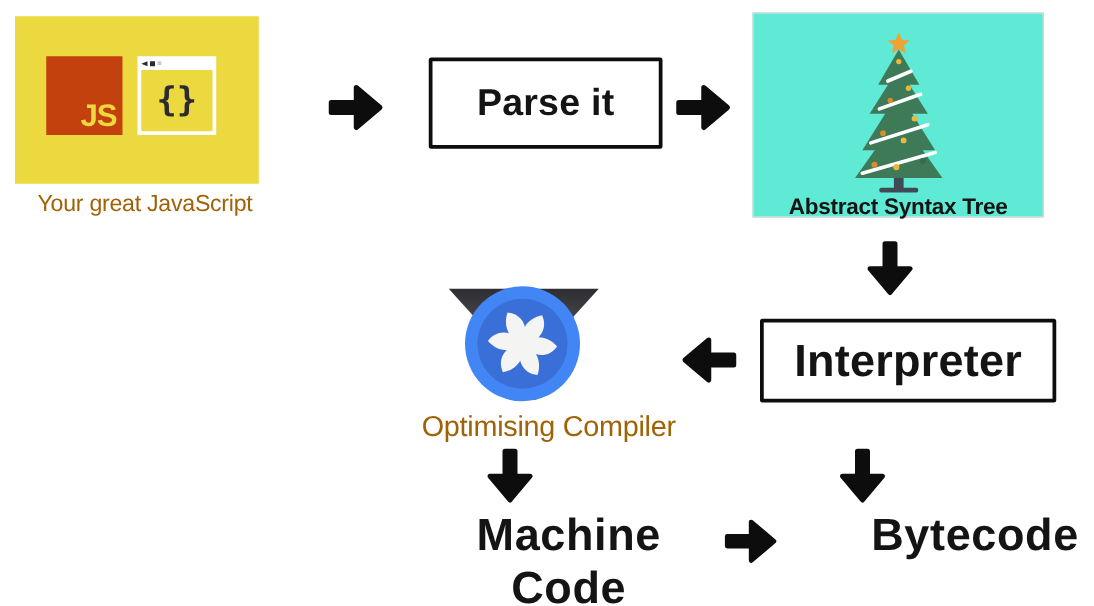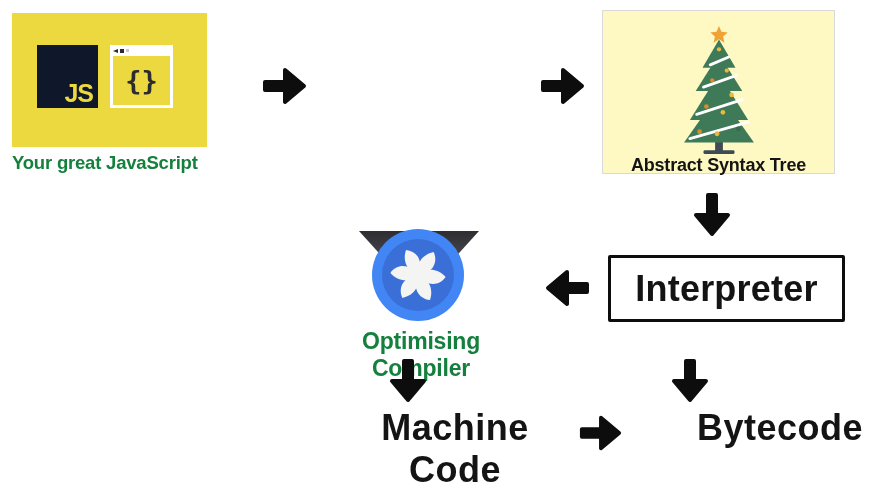--- a/index.html
+++ b/index.html
@@ -11,21 +11,21 @@
     font-family:"Liberation Sans","DejaVu Sans",sans-serif;
     color:#141414;
     overflow:hidden;
   }
   .abs{position:absolute;}
 
   
   .js-block{left:12px;top:13px;width:195px;height:134px;background:#ecd83f;}
   .js-square{
     position:absolute;left:25px;top:32px;width:61px;height:63px;
-    background:#0f172a;
+    background:#c2410c;
   }
   .js-square span{
     position:absolute;right:5px;bottom:2px;
     color:#ecd83f;font-weight:700;font-size:25px;line-height:1;
     letter-spacing:-1px;
   }
   .code-window{
     position:absolute;left:98px;top:32px;width:63px;height:63px;
     background:#ffffff;
   }
@@ -44,41 +44,41 @@
     position:absolute;left:3px;right:3px;top:11px;bottom:3px;
     background:#ecd83f;
     display:flex;align-items:center;justify-content:center;
   }
   .win-body span{
     font-family:"DejaVu Sans Mono",monospace;
     font-weight:700;font-size:27px;color:#2b2b30;line-height:1;
   }
 
   
-  .caption{font-weight:700;color:#15803d;}
+  .caption{font-weight:400;color:#a16207;margin-left:18px;}
   .source-caption{left:12px;top:152px;width:198px;font-size:18.5px;letter-spacing:-0.2px;}
   .ast-caption{
     position:absolute;left:-6px;right:-6px;top:144px;text-align:center;
     font-size:18px;font-weight:700;letter-spacing:-0.2px;
   }
   .compiler-caption{left:316px;top:328px;width:210px;text-align:center;font-size:23px;letter-spacing:-0.2px;}
 
   
   .hand-box{
     border:3px solid #0d0d0d;border-radius:2px;background:#ffffff;
     display:flex;align-items:center;justify-content:center;
     font-weight:700;letter-spacing:0.2px;color:#141414;
   }
   .parse-box{left:343px;top:46px;width:181px;height:67px;font-size:30px;}
   .interpreter-box{left:608px;top:255px;width:231px;height:61px;font-size:36px;}
 
   
   .ast-card{
     left:602px;top:10px;width:231px;height:162px;
-    border:1px solid #d9d9d9;background:#fef9c3;
+    border:1px solid #d9d9d9;background:#5eead4;
   }
   .tree-svg{position:absolute;left:50%;top:14px;transform:translateX(-50%);}
 
   
   .arrow{line-height:0;}
   .a1{left:261px;top:65px;}
   .a2{left:539px;top:65px;}
   .d1{left:691px;top:191px;}
   .l1{left:545px;top:267px;}
   .d2{left:387px;top:357px;}
@@ -114,20 +114,23 @@
     </div>
   </div>
   <div class="abs caption source-caption">Your great JavaScript</div>
 
   <div class="abs arrow a1">
     <svg width="46" height="42" viewBox="0 0 46 42">
       <polygon points="4,17 24,17 24,5 43,21 24,37 24,25 4,25" fill="#0d0d0d" stroke="#0d0d0d" stroke-width="4" stroke-linejoin="round"></polygon>
     </svg>
   </div>
 
+  <div class="abs hand-box parse-box">
+    <span>Parse it</span>
+  </div>
 
   <div class="abs arrow a2">
     <svg width="46" height="42" viewBox="0 0 46 42">
       <polygon points="4,17 24,17 24,5 43,21 24,37 24,25 4,25" fill="#0d0d0d" stroke="#0d0d0d" stroke-width="4" stroke-linejoin="round"></polygon>
     </svg>
   </div>
 
   <div class="abs ast-card">
     <svg class="tree-svg" width="80" height="132" viewBox="0 0 80 136">
       <g>

